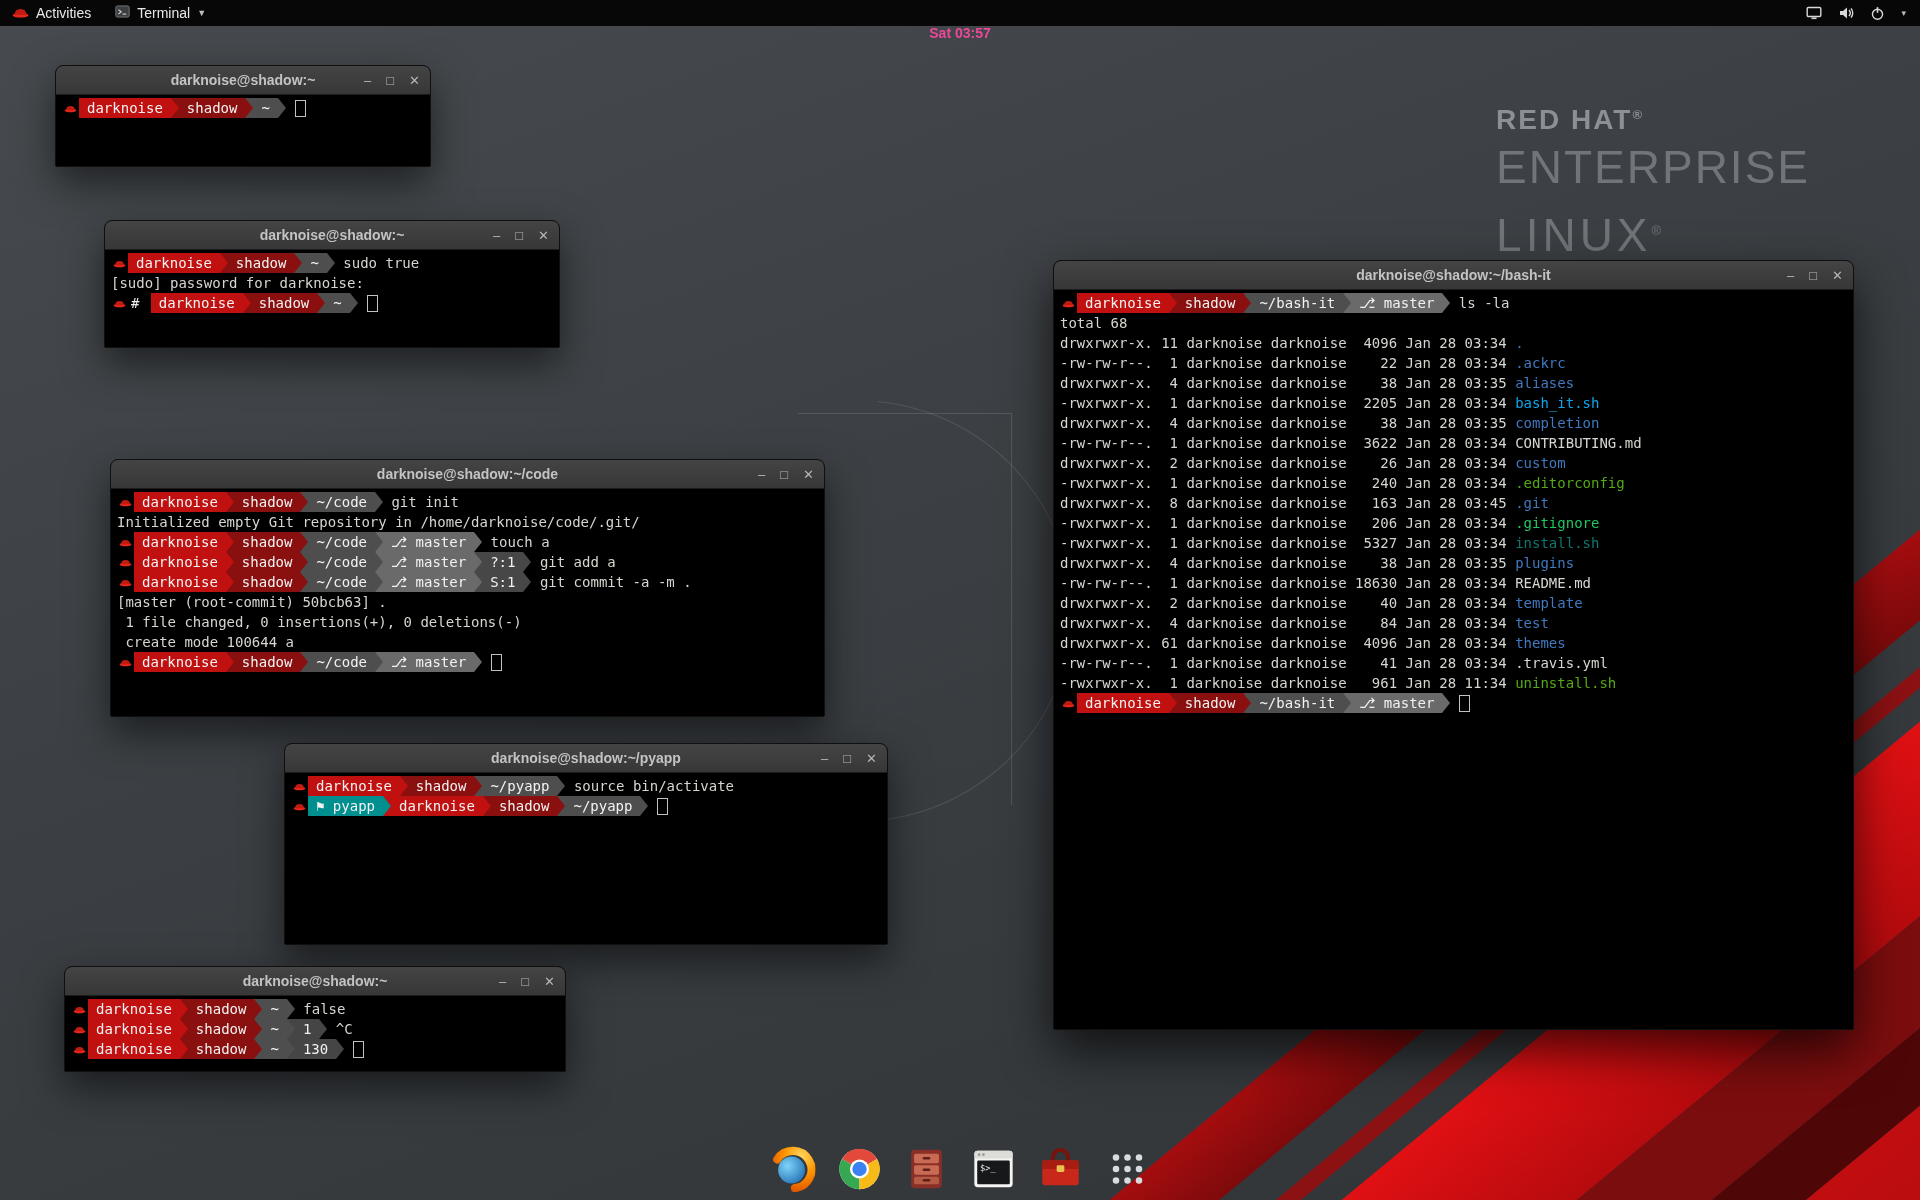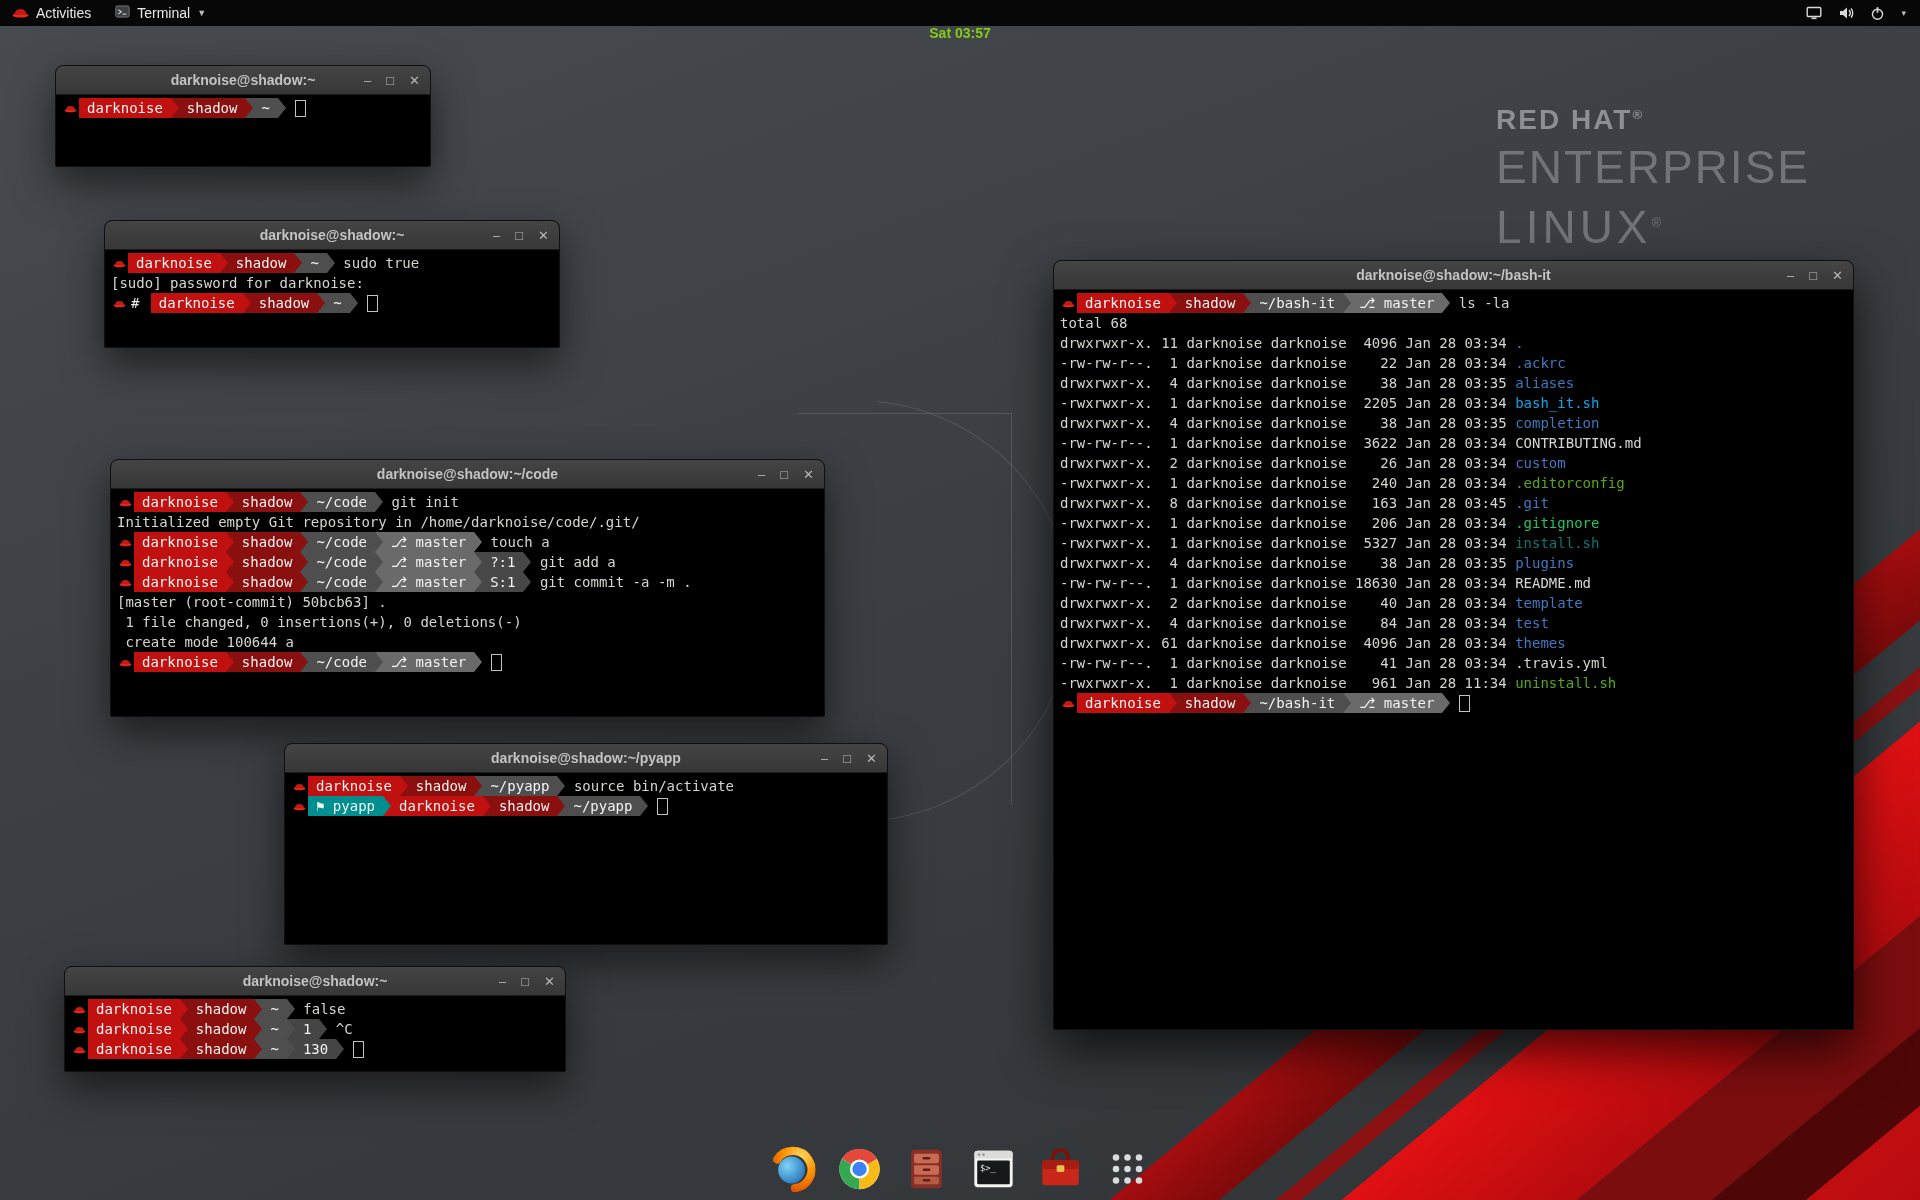--- a/index.html
+++ b/index.html
@@ -16,28 +16,28 @@
   .g-pre{height:36px;}
   .s1{height:16px;background:#8c1113;}
   .g1{height:26px;}
   .s2{height:150px;background:linear-gradient(#e01013,#b60b0e);}
   .s3{height:86px;background:#7c0d0e;}
   .s4{height:60px;background:#4f0607;}
   .s5{height:456px;background:linear-gradient(#c10d10,#8f0a0c);}
   .brand{position:absolute;top:104px;right:110px;color:#7e8387;}
   .brand .l1{font-size:28px;font-weight:bold;letter-spacing:2px;color:#8b9094;}
   .brand .l2{font-size:46px;letter-spacing:2px;color:#70757a;margin-top:4px;}
-  .brand .l3{font-size:46px;letter-spacing:4px;color:#70757a;margin-top:6px;}
+  .brand .l3{font-size:46px;letter-spacing:4px;color:#70757a;margin-top:14px;}
   .brand sup{font-size:13px;vertical-align:super;}
   
   .topbar{position:absolute;top:0;left:0;right:0;height:26px;background:#070707;display:flex;align-items:center;color:#e8e8e8;font-size:14px;z-index:10;}
   .tb-left{display:flex;align-items:center;height:100%;}
   .activities,.appmenu{display:flex;align-items:center;gap:7px;padding:0 12px;height:100%;cursor:default;}
   .caret{font-size:9px;color:#bdbdbd;}
-  .clock{position:absolute;left:50%;transform:translateX(-50%);font-weight:bold;color:#84cc16;margin-top:40px;}
+  .clock{position:absolute;left:50%;transform:translateX(-50%);font-weight:bold;color:#ec4899;margin-top:40px;}
   .status{margin-left:auto;display:flex;align-items:center;gap:16px;padding-right:14px;height:100%;}
   .status .sicon{display:flex;align-items:center;}
   
   .window{position:absolute;background:#000;border:1px solid #101010;border-radius:8px 8px 2px 2px;box-shadow:0 16px 40px rgba(0,0,0,.55);z-index:2;}
   .window.focused{z-index:3;box-shadow:0 20px 50px rgba(0,0,0,.7);}
   .titlebar{position:relative;height:28px;background:linear-gradient(#444444,#373737);border-bottom:1px solid #1c1c1c;border-radius:7px 7px 0 0;}
   .title{position:absolute;left:0;right:0;top:0;text-align:center;line-height:28px;color:#c3c3c3;font-size:14px;font-weight:bold;}
   .controls{position:absolute;right:10px;top:0;height:100%;display:flex;gap:15px;align-items:center;color:#b6b6b6;font-size:13px;z-index:1;}
   .wbtn{cursor:default;line-height:1;}
   .term-body{position:absolute;top:29px;left:0;right:0;bottom:0;background:#000;padding:3px 2px 14px 6px;font-family:"DejaVu Sans Mono",monospace;font-size:14px;color:#d3d7cf;overflow:hidden;border-radius:0 0 2px 2px;}

